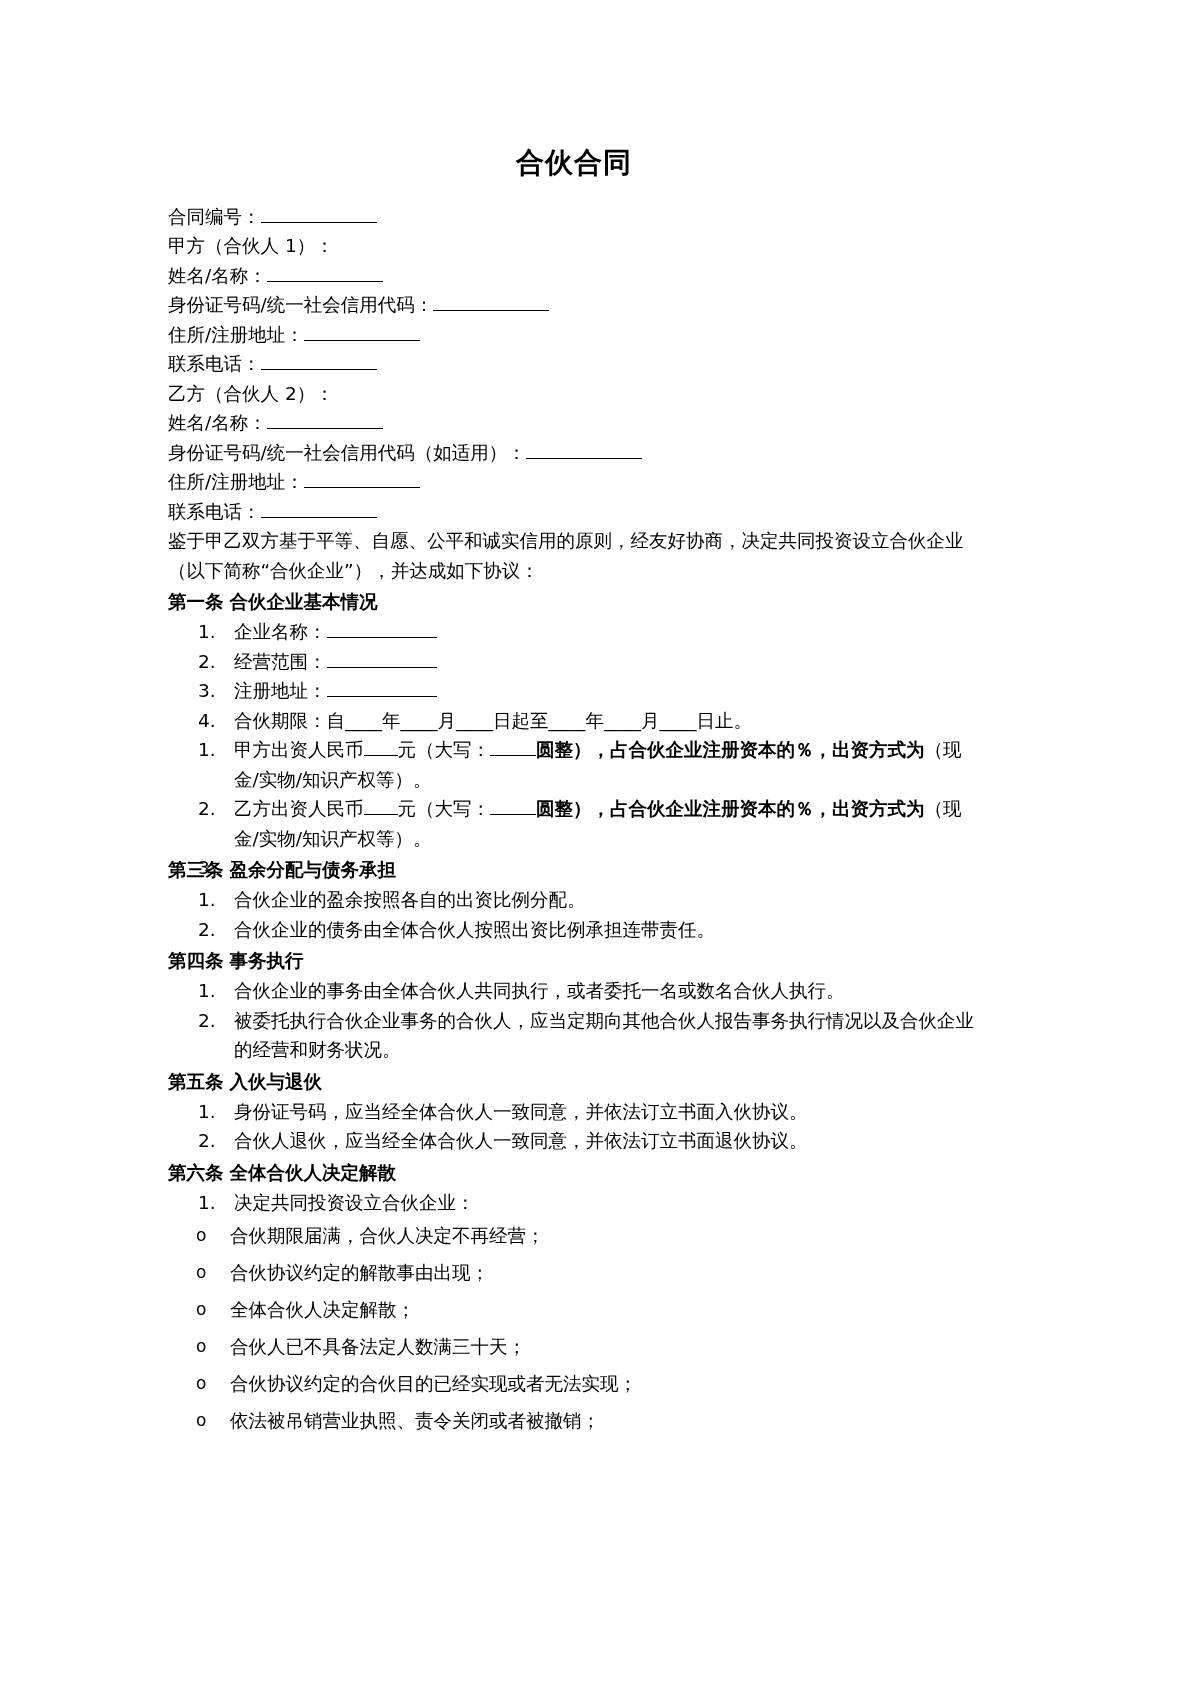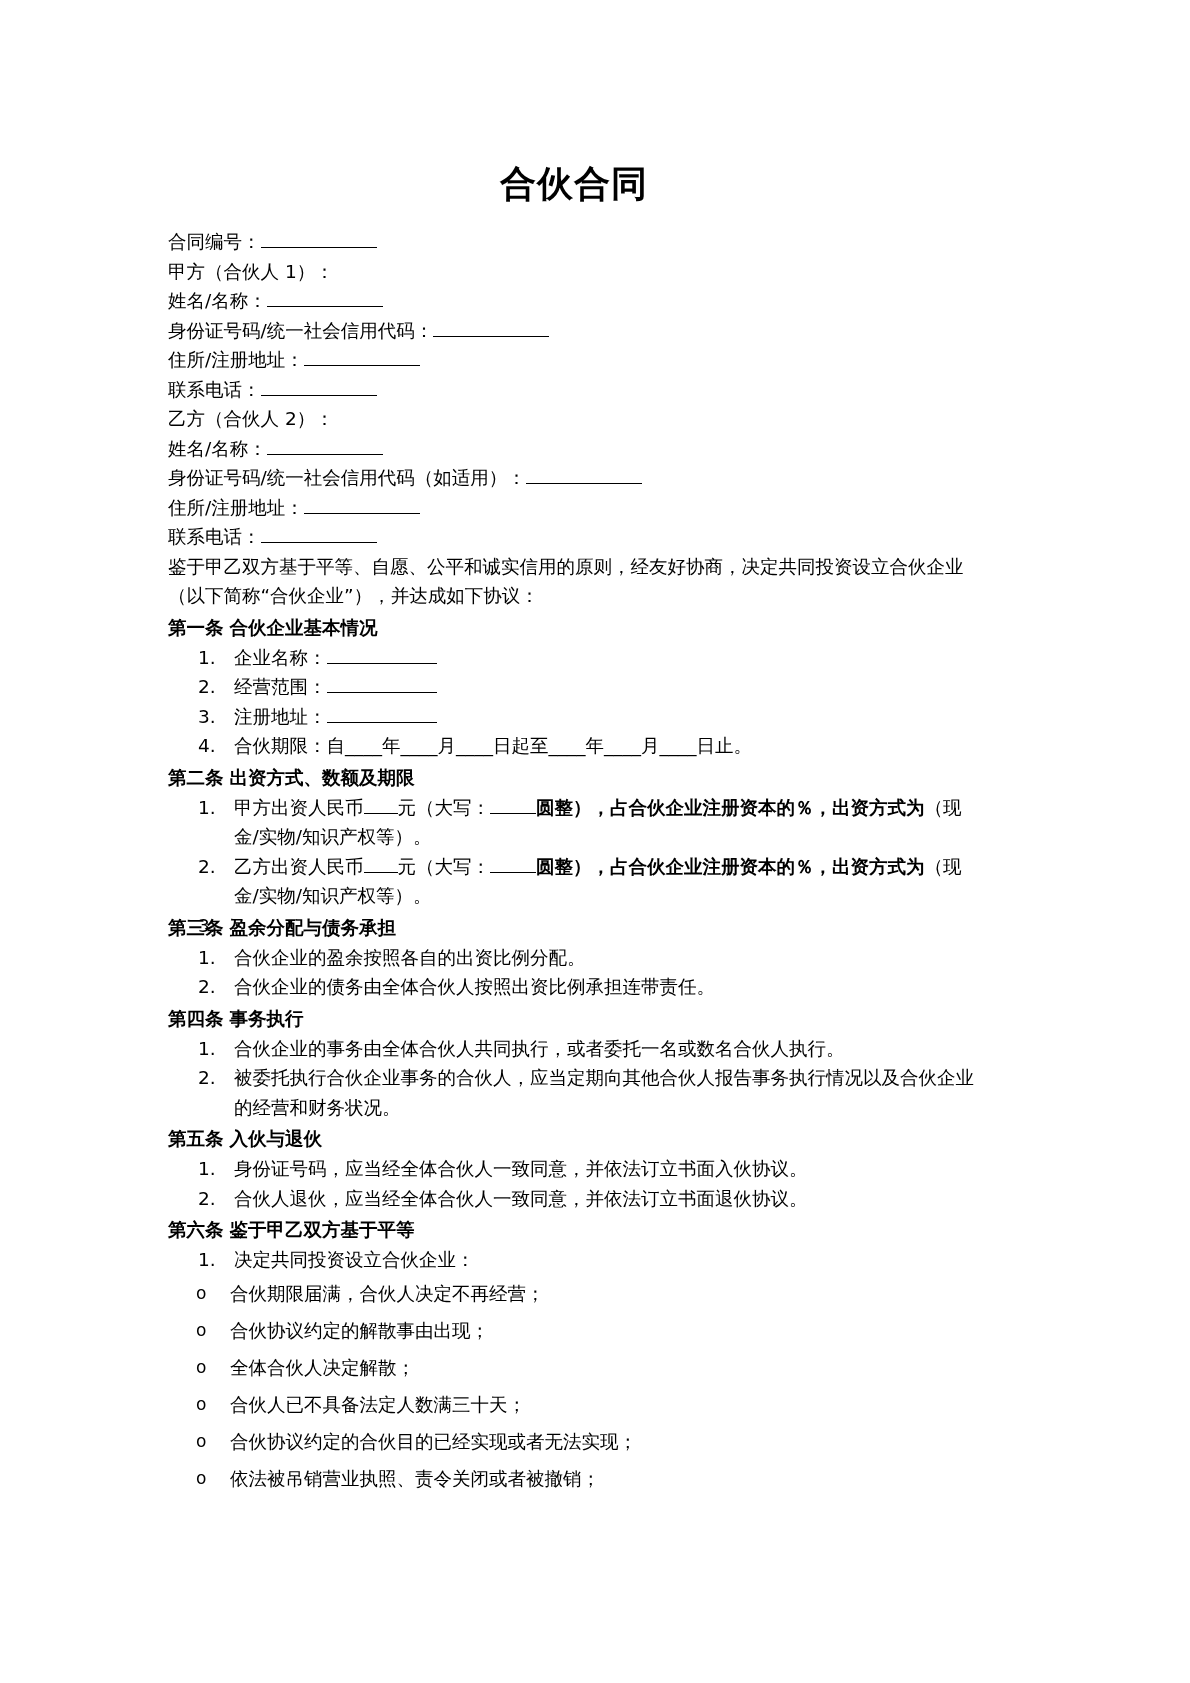--- a/index.html
+++ b/index.html
@@ -19,24 +19,24 @@
     overflow:hidden;
   }
   .content {
     position:absolute;
     left:168px;
     top:146px;
     width:812px;
   }
   .doc-title {
     text-align:center;
-    font-size:36px;
+    font-size:28px;
     font-weight:bold;
     letter-spacing:1px;
-    margin:16px 0 22px 0;
+    margin:0 0 22px 0;
     line-height:1.2;
   }
   .pline {
     font-size:18.5px;
     line-height:29.5px;
     margin:0;
     white-space:normal;
     text-align:left;
   }
   .blank {
@@ -135,21 +135,20 @@
       <p class="art-head"><span class="num">第一条</span><span>合伙企业基本情况</span></p>
       <ol class="items">
         <li><span class="mk">1.</span><span>企业名称：</span><span class="blank b-med"></span></li>
         <li><span class="mk">2.</span><span>经营范围：</span><span class="blank b-med"></span></li>
         <li><span class="mk">3.</span><span>注册地址：</span><span class="blank b-med"></span></li>
         <li><span class="mk">4.</span><span>合伙期限：自____年____月____日起至____年____月____日止。</span></li>
       </ol>
     </div>
 
     <div>
-      <p class="art-head"><span class="num">第二条</span><span>出资方式、数额及期限</span></p>
       <ol class="items">
         <li><span class="mk">1.</span><span>甲方出资人民币</span><span class="blank b-sm"></span><span>元（大写：</span><span class="blank b-mid"></span><span class="bld">圆整）</span><span class="bld">，占合伙企业注册资本的％，出资方式为</span><span>（现金/实物/知识产权等）。</span></li>
         <li><span class="mk">2.</span><span>乙方出资人民币</span><span class="blank b-sm"></span><span>元（大写：</span><span class="blank b-mid"></span><span class="bld">圆整）</span><span class="bld">，占合伙企业注册资本的％，出资方式为</span><span>（现金/实物/知识产权等）。</span></li>
         <li><span class="mk">3.</span></li>
       </ol>
     </div>
 
     <div>
       <p class="art-head"><span class="num">第三条</span><span>盈余分配与债务承担</span></p>
       <ol class="items">
@@ -168,21 +167,21 @@
 
     <div>
       <p class="art-head"><span class="num">第五条</span><span>入伙与退伙</span></p>
       <ol class="items">
         <li><span class="mk">1.</span><span>身份证号码，应当经全体合伙人一致同意，并依法订立书面入伙协议。</span></li>
         <li><span class="mk">2.</span><span>合伙人退伙，应当经全体合伙人一致同意，并依法订立书面退伙协议。</span></li>
       </ol>
     </div>
 
     <div>
-      <p class="art-head"><span class="num">第六条</span><span>鉴于甲乙双方基于平等</span></p>
+      <p class="art-head"><span class="num">第六条</span><span>全体合伙人决定解散</span></p>
       <ol class="items">
         <li><span class="mk">1.</span><span>决定共同投资设立合伙企业：</span></li>
       </ol>
       <ol class="sub">
         <li><span class="mk">o</span><span>合伙期限届满，合伙人决定不再经营；</span></li>
         <li><span class="mk">o</span><span>合伙协议约定的解散事由出现；</span></li>
         <li><span class="mk">o</span><span>全体合伙人决定解散；</span></li>
         <li><span class="mk">o</span><span>合伙人已不具备法定人数满三十天；</span></li>
         <li><span class="mk">o</span><span>合伙协议约定的合伙目的已经实现或者无法实现；</span></li>
         <li><span class="mk">o</span><span>依法被吊销营业执照、责令关闭或者被撤销；</span></li>

